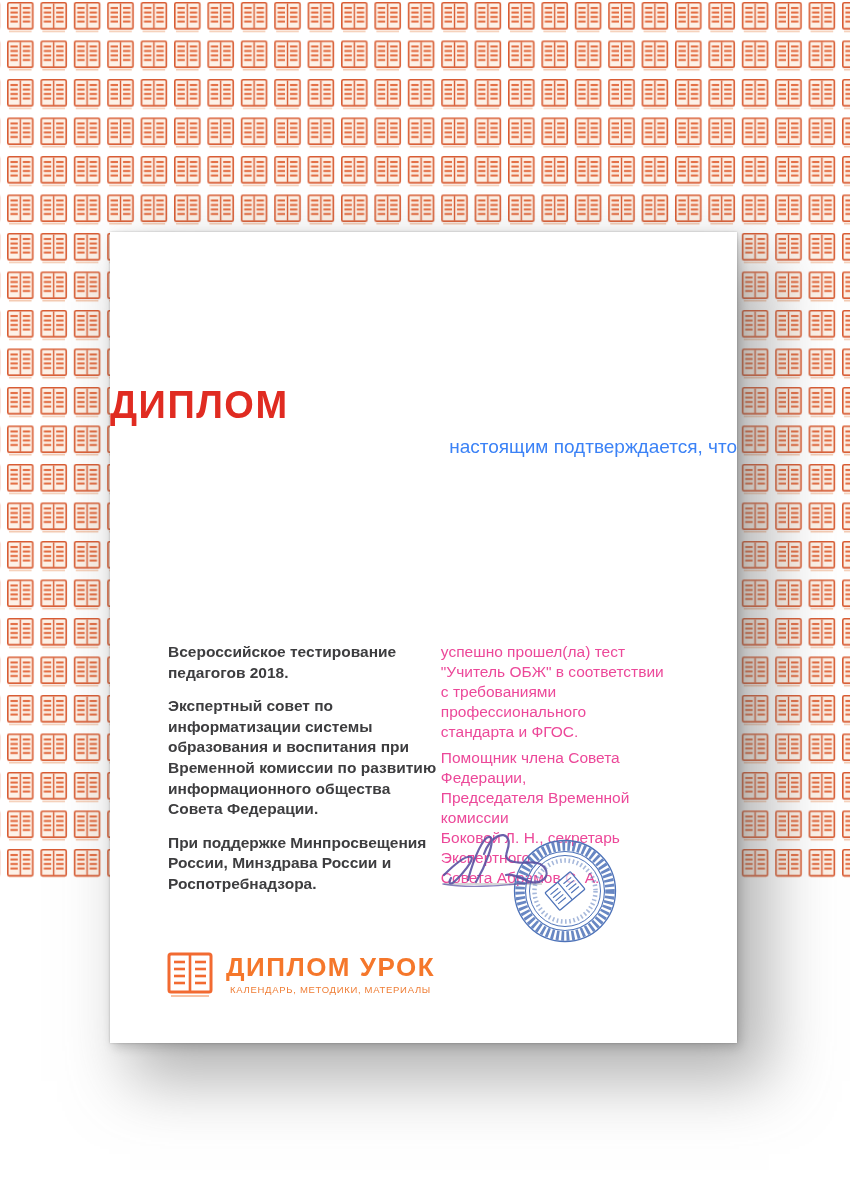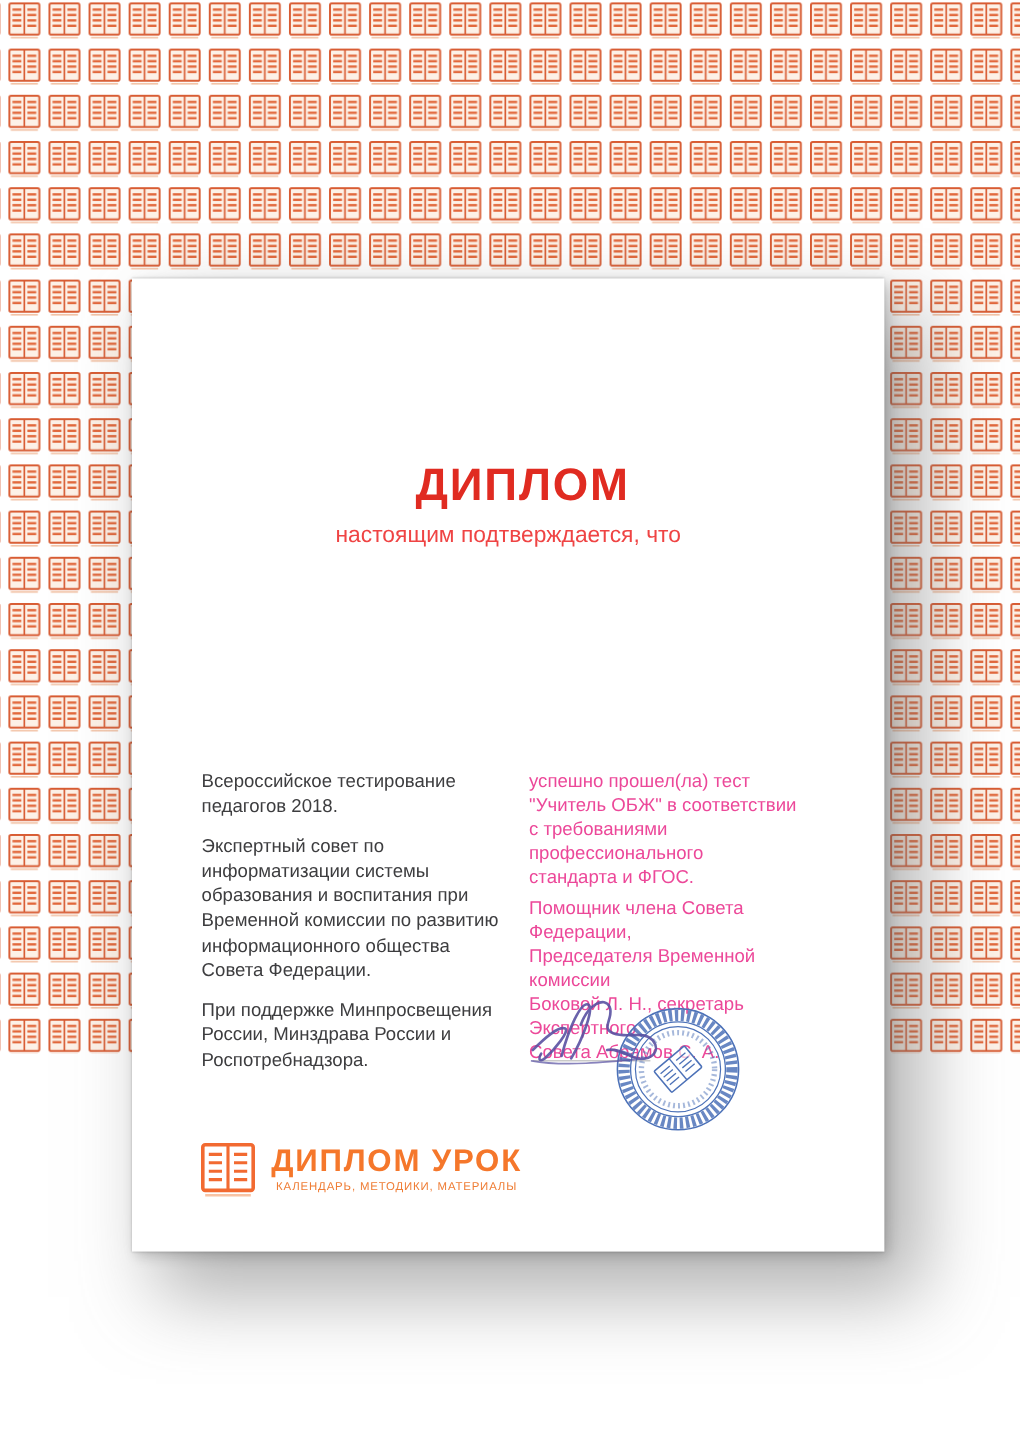--- a/index.html
+++ b/index.html
@@ -10,33 +10,33 @@
   }
   .stage{position:absolute;inset:0;width:850px;height:1202px;}
   .bg-pattern{position:absolute;left:0;top:0;}
   .card{
     position:absolute;left:110px;top:232px;width:627px;height:811px;
     background:#ffffff;
     box-shadow:0 0 2px rgba(0,0,0,.22), 3px 4px 10px rgba(0,0,0,.18),
                26px 32px 60px 6px rgba(105,105,105,.5);
   }
   .diploma-title{
-    position:absolute;top:152px;left:0;width:100%;text-align:center;
-    font-size:38px;font-weight:700;letter-spacing:1.5px;color:#e02b21;padding-left:12px;
+    position:absolute;top:152px;left:0;width:100%;text-align:left;
+    font-size:38px;font-weight:700;letter-spacing:1.5px;color:#e02b21;
   }
   .diploma-subtitle{
-    position:absolute;top:204px;left:0;width:100%;text-align:center;
-    font-size:19px;color:#ef4444;
+    position:absolute;top:204px;left:0;width:100%;text-align:right;
+    font-size:19px;color:#3b82f6;
   }
   .recipient-name{
     position:absolute;top:295px;left:0;width:100%;text-align:center;
     font-size:22px;color:#19191b;
   }
   .columns{position:absolute;top:410px;left:58px;width:530px;display:flex;}
-  .col-left{width:278px;color:#3d3d3f;font-size:15.5px;line-height:20.6px;font-weight:400;}
+  .col-left{width:278px;color:#3d3d3f;font-size:15.5px;line-height:20.6px;font-weight:700;}
   .col-right{width:262px;color:#ec4899;font-size:15.5px;line-height:20px;}
   .para{white-space:pre-line;margin:0 0 13px 0;}
   .col-right .para{margin:0 0 6px 0;}
   .sig-block{position:absolute;left:330px;top:595px;width:270px;height:180px;}
   .logo{position:absolute;left:57px;top:720px;display:flex;align-items:flex-start;}
   .logo-text{margin-left:13px;padding-top:2px;}
   .logo-title{font-size:26px;font-weight:700;color:#f5772b;letter-spacing:1.5px;line-height:26px;}
   .logo-subtitle{font-size:9.5px;font-weight:400;color:#ef7d35;letter-spacing:.7px;margin-top:4px;text-align:center;}
 </style>
 </head>

